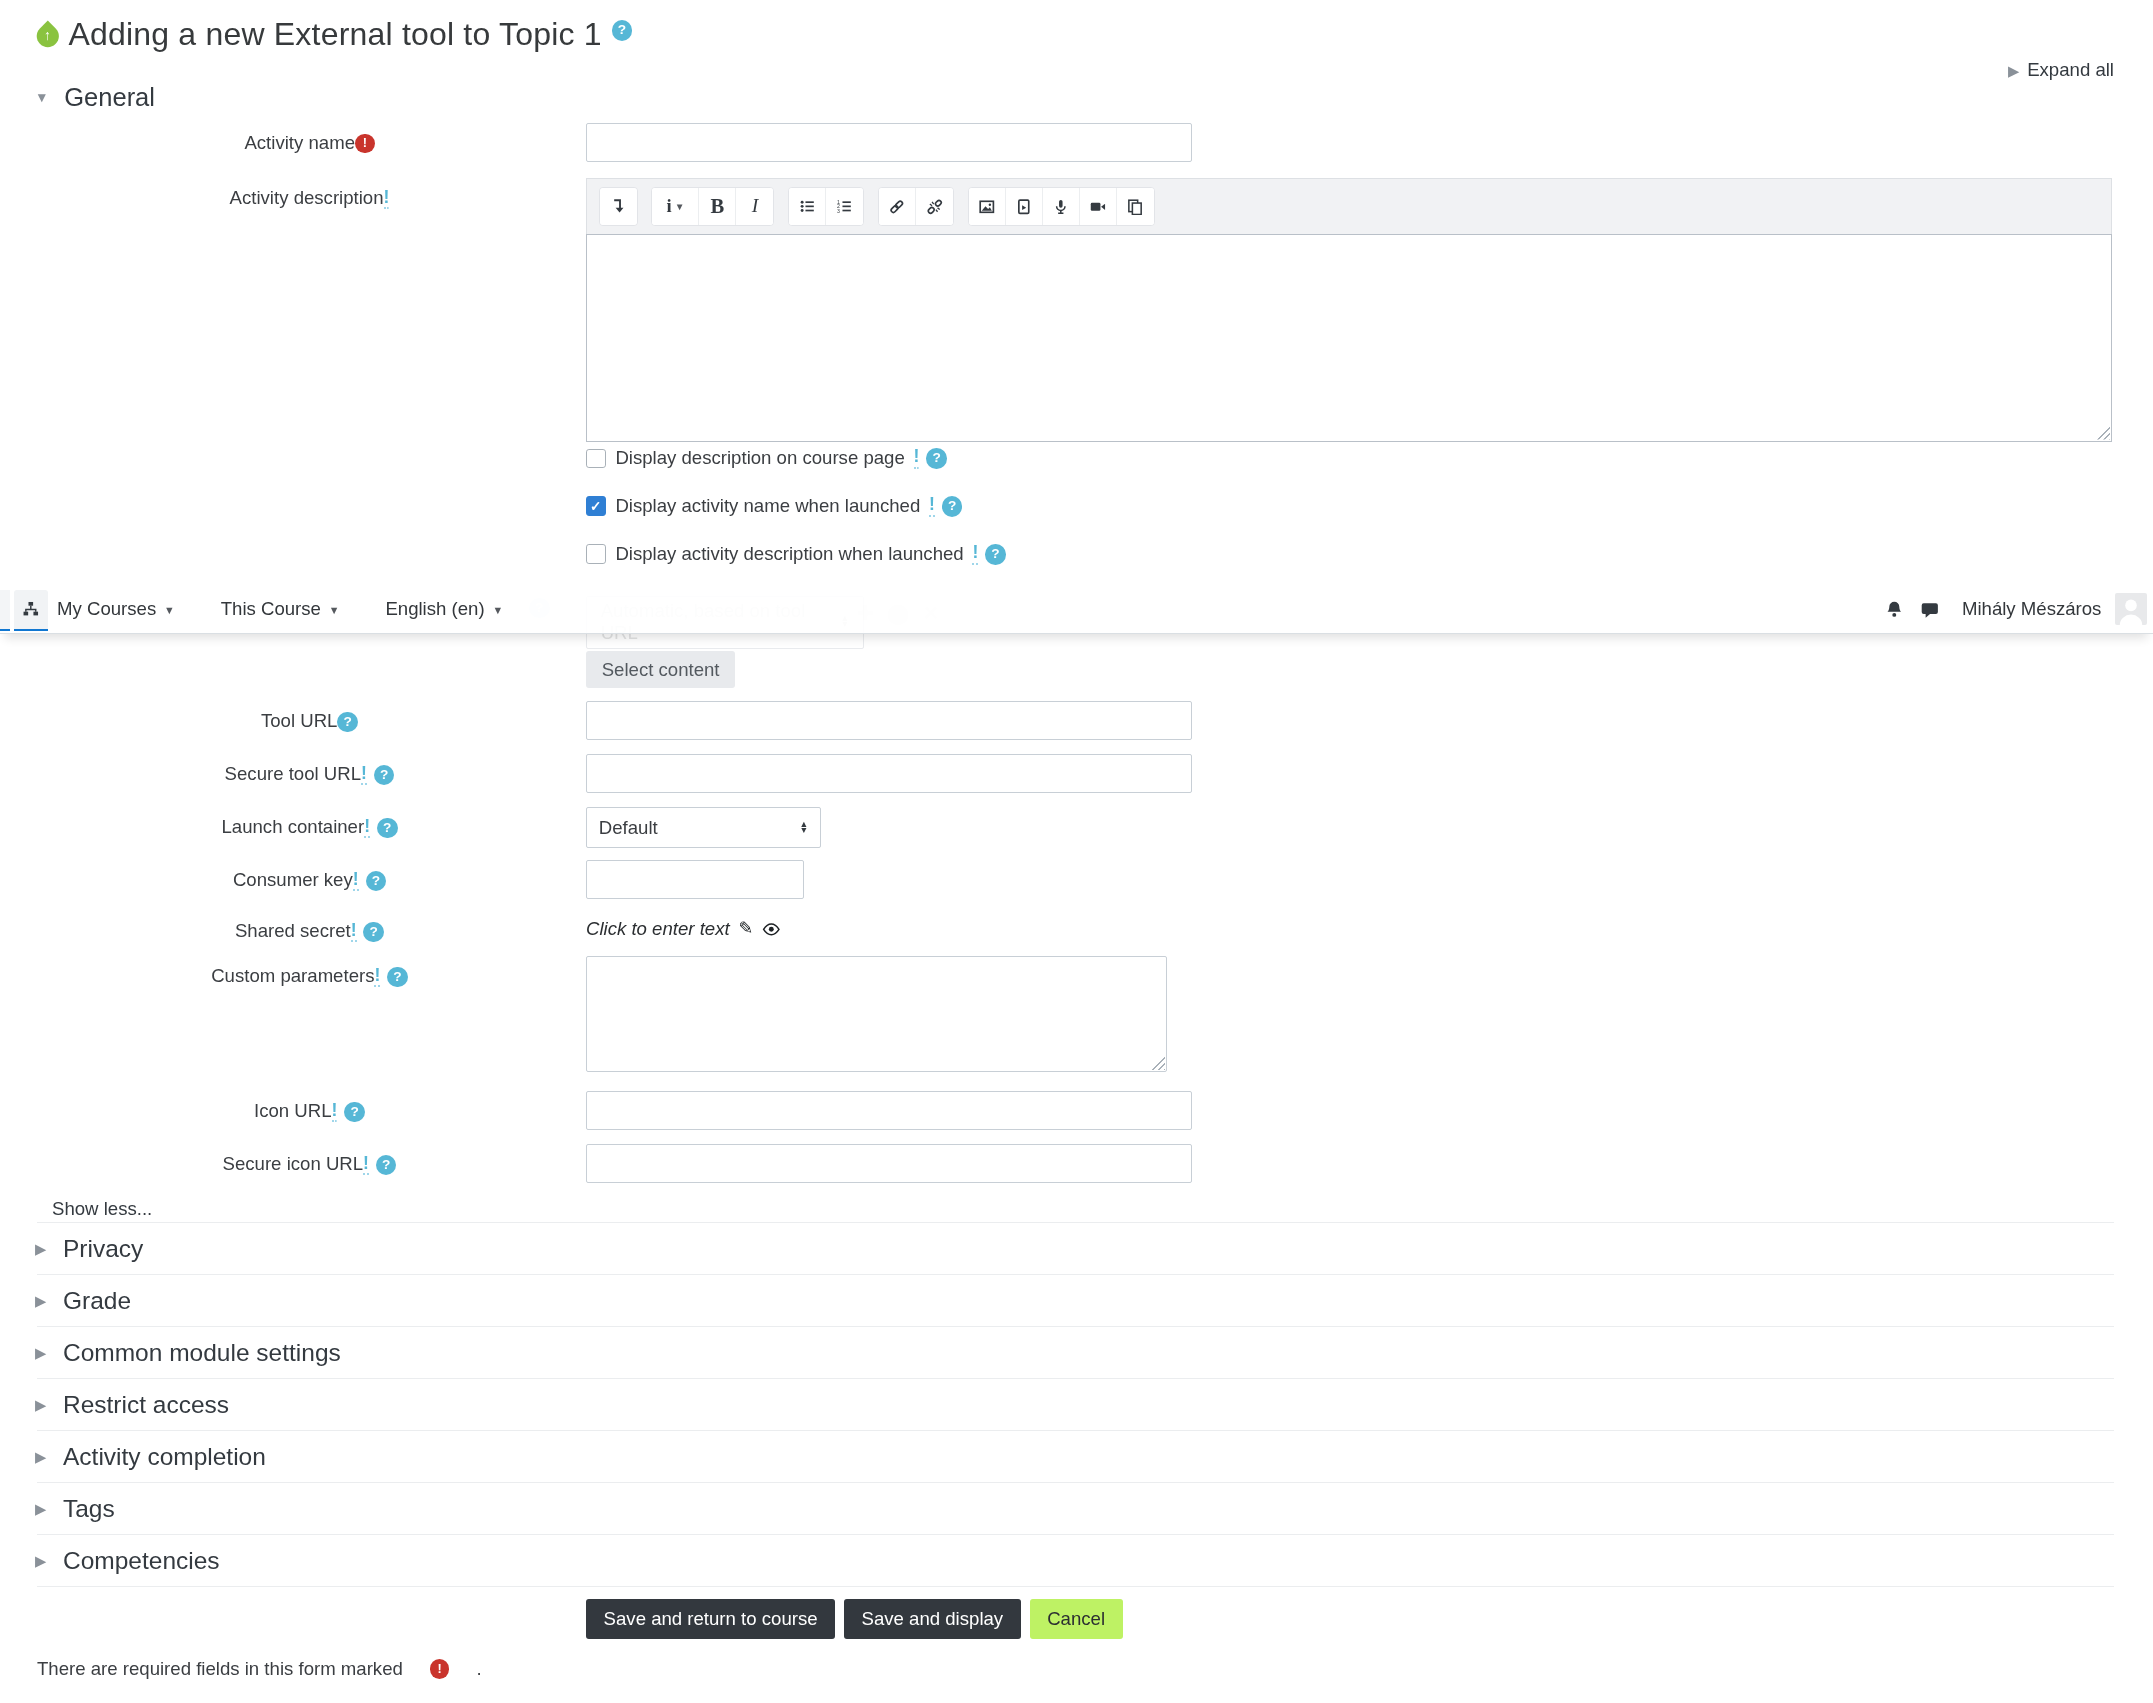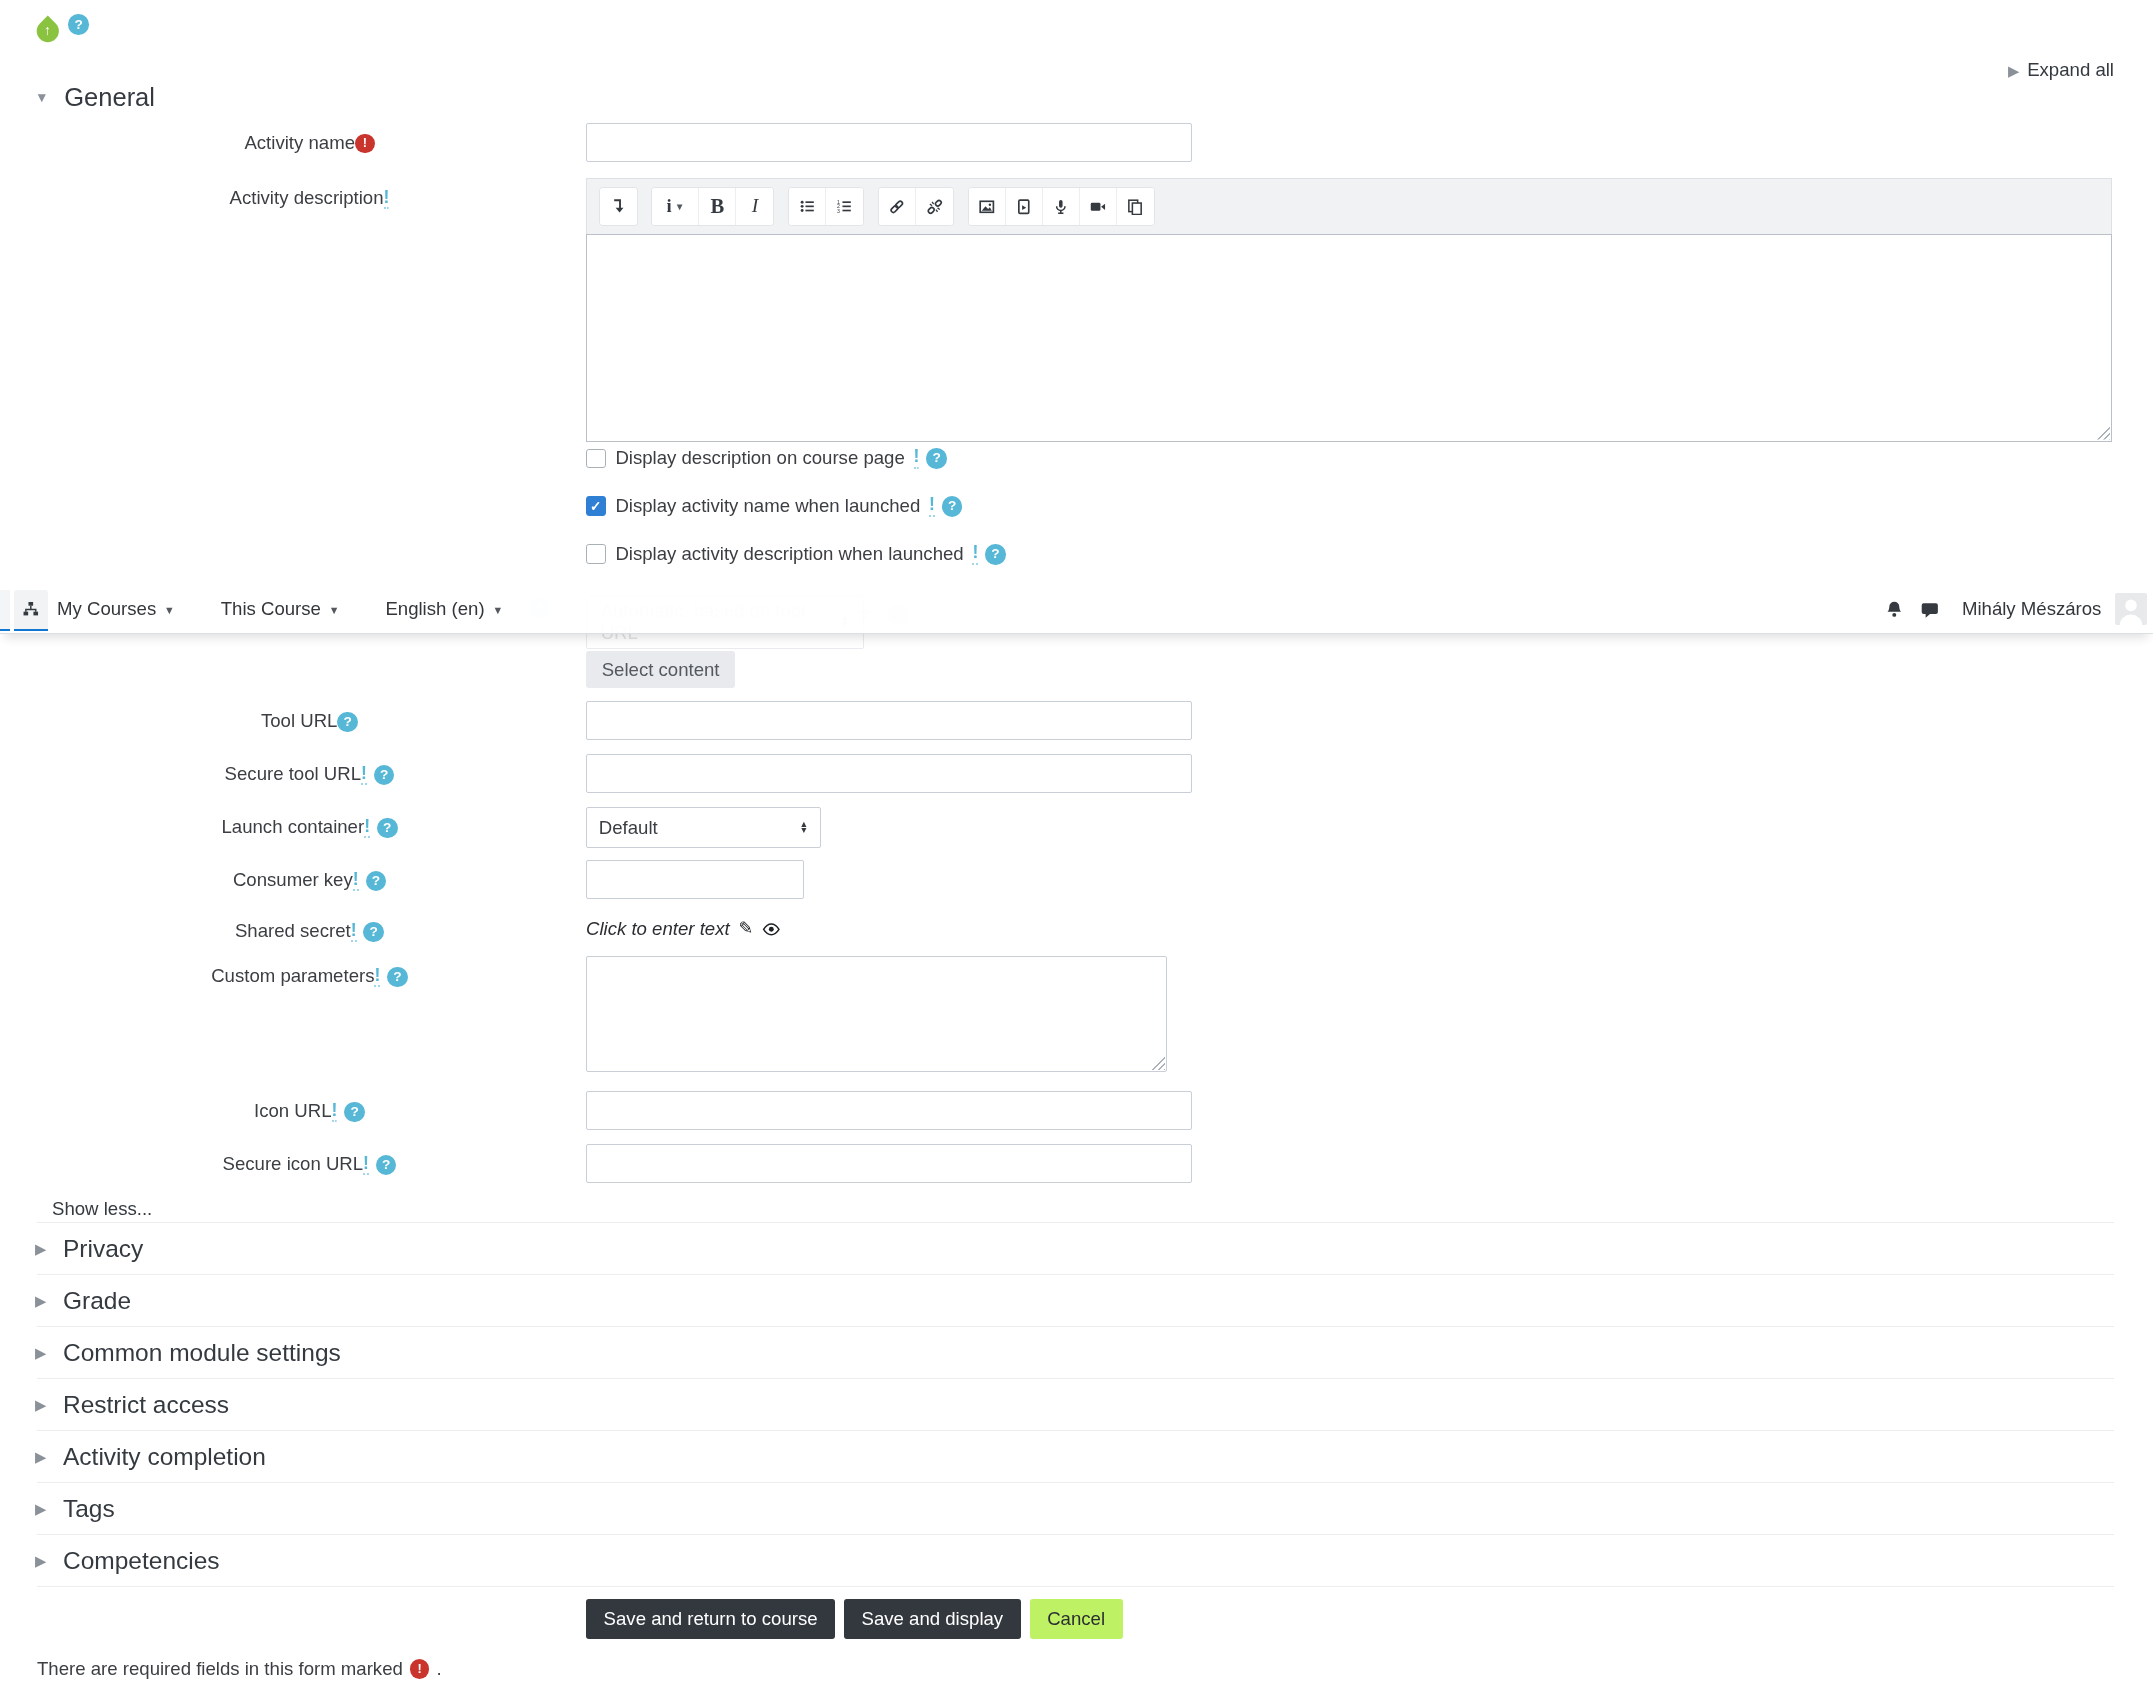--- a/index.html
+++ b/index.html
@@ -118,33 +118,34 @@
   .sections { position:absolute; left:37px; right:39px; top:1222px; border-top:1px solid #ebedef; }
   .csection { height:52px; display:flex; align-items:center; gap:16.7px; border-bottom:1px solid #ebedef;
               padding-left:0; cursor:pointer; }
   .csection .tri-r { margin-left:-2px; }
   .cs-title { font-size:24.5px; color:#343a40; }
 
   .actions { position:absolute; left:586px; top:1599px; display:flex; gap:8.8px; }
   .btn-dark { background:#33383e; color:#fff; height:40px; padding:0 17.6px; }
   .btn-cancel { background:#bef264; color:#2b2e31; height:40px; padding:0 17.6px; }
 
-  .req-note { position:absolute; left:37px; top:1658px; display:flex; align-items:center; gap:7px;
+  .req-note { position:absolute; left:37px; top:1658px; display:flex; align-items:center; gap:27px;
               font-size:18.6px; color:#3b3e42; }
   svg { display:block; }
 </style>
 </head>
 <body>
 
 <div class="canvas">
 
   <div class="h1row">
     <span class="tool-drop">
         <span class="up">↑</span>
       </span>
+    <h1 class="title">Adding a new External tool to Topic 1</h1>
     <span class="help-circle title-help">?</span>
   </div>
 
   <div class="expand-all">
     <span class="tri-r">▶</span>
     <span>Expand all</span>
   </div>
 
   <div class="sec-head general">
     <span class="tri-d">▼</span>

